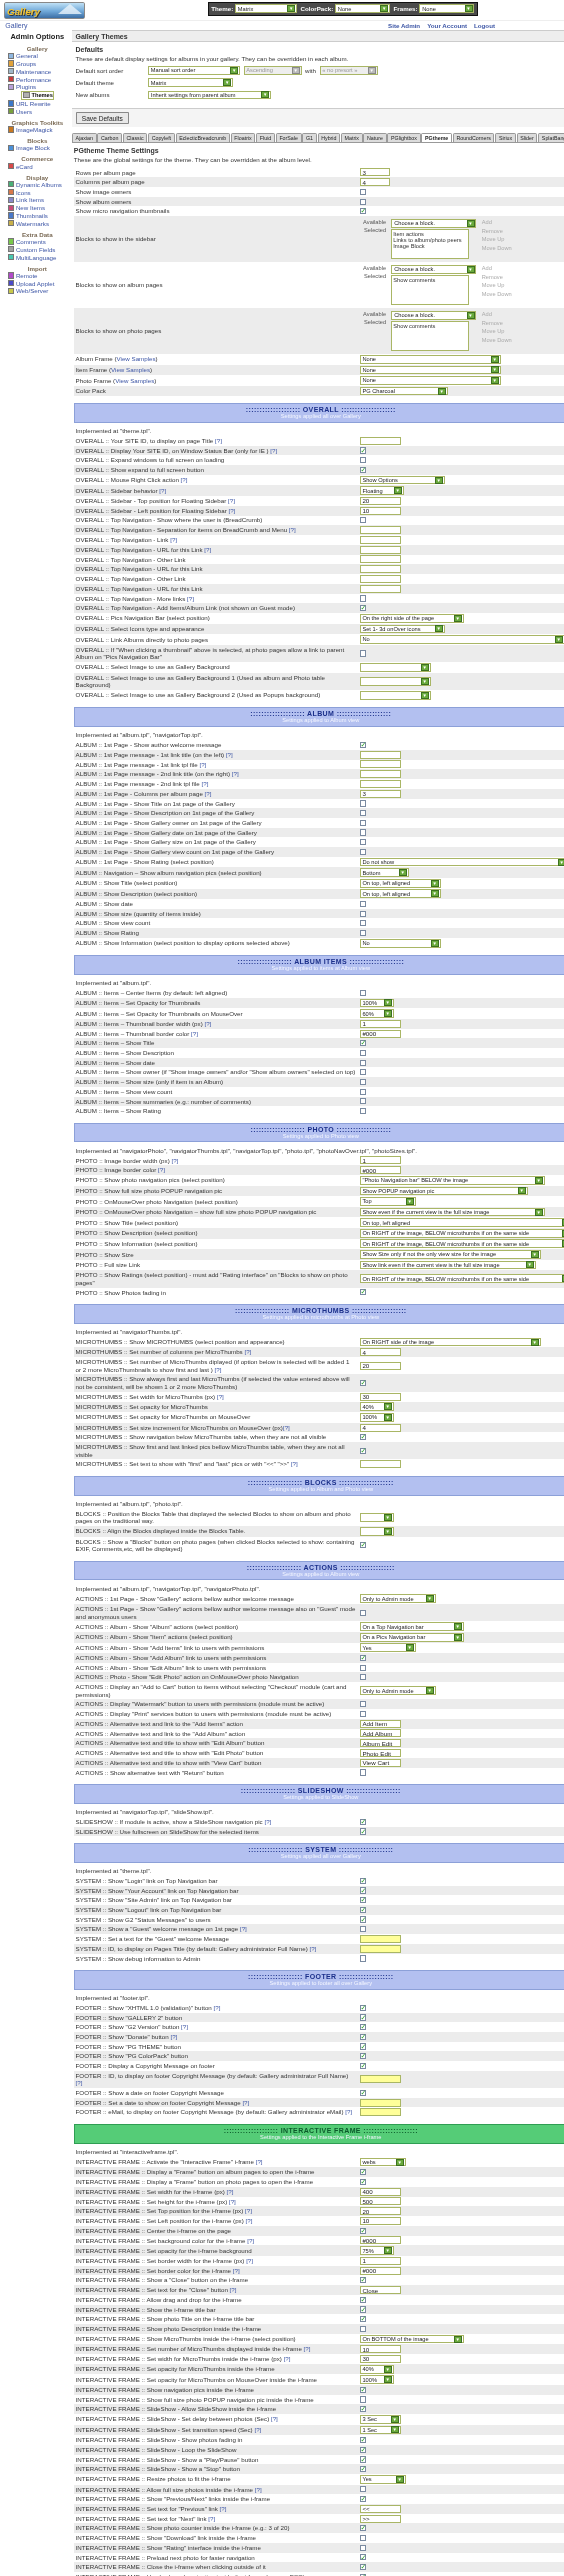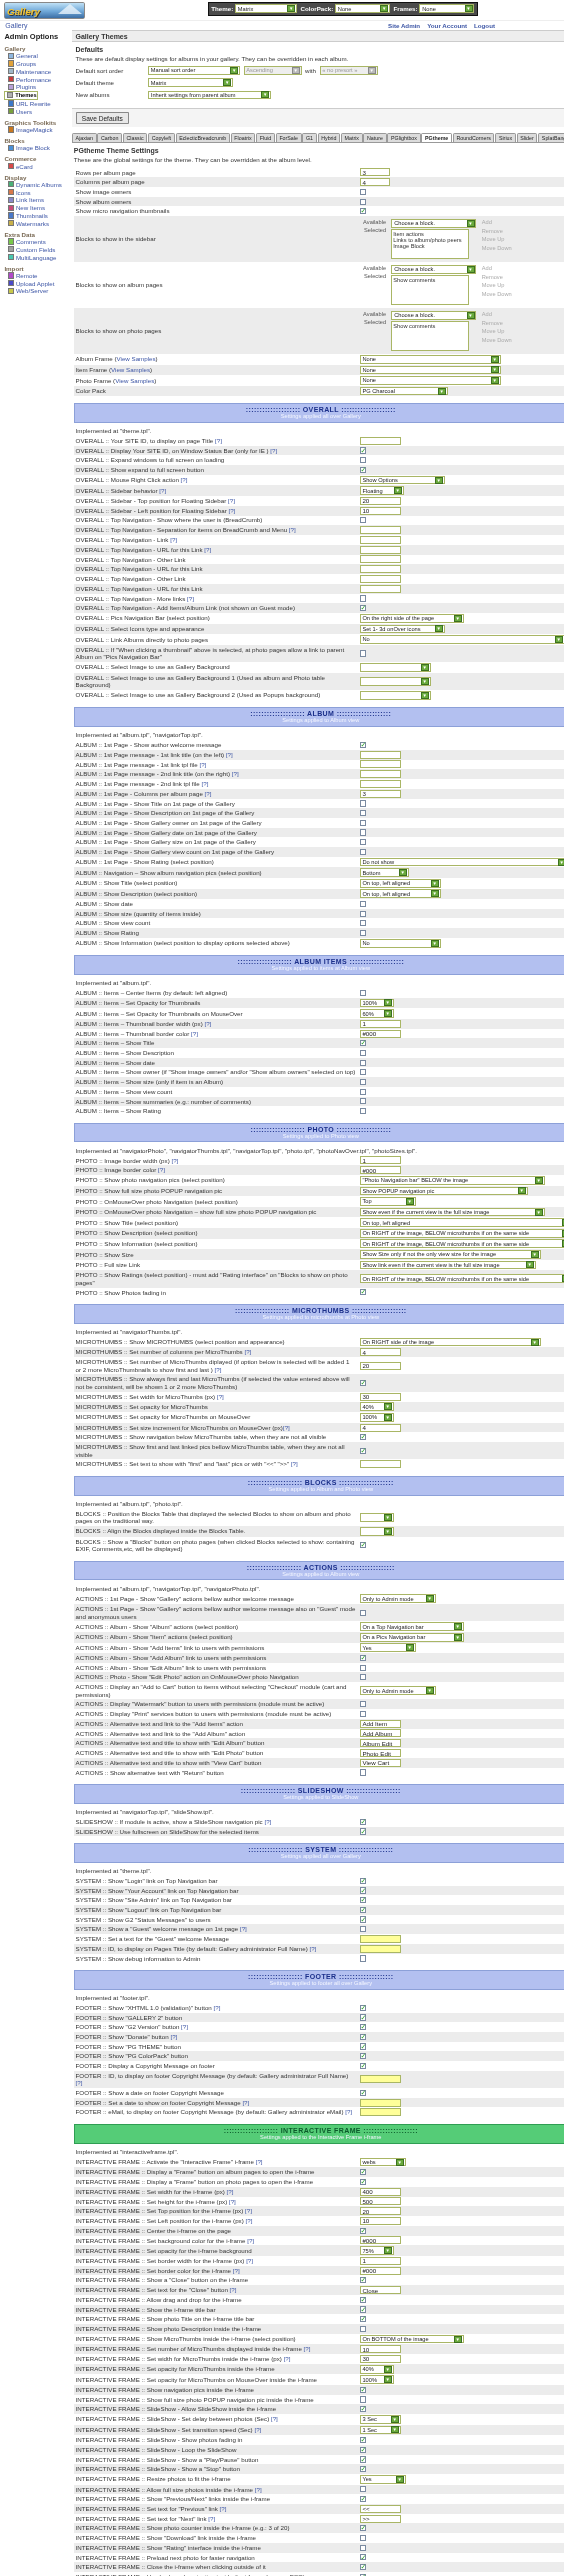--- a/index.html
+++ b/index.html
@@ -15,21 +15,21 @@
           border-left:12.3px solid transparent; border-right:12.3px solid transparent; border-bottom:10.6px solid #e8f2fa; opacity:.8; }
   .logo .txt { position:absolute; left:2.6px; top:3.5px; font-size:9.7px; font-weight:bold; font-style:italic;
           color:#f4c430; text-shadow:0.9px 0.9px 0 #333; }
   .switcher { position:absolute; right:86px; top:1.8px; height:14px; background:#4a4a4a; border:0.9px solid #111;
           display:flex; align-items:center; padding:0 2.6px; gap:3.5px; }
   .switcher .swl { color:#fff; font-weight:bold; font-size:6.2px; }
   .crumbrow { height:8.8px; padding:0.9px 5.3px; position:relative; }
   .toplinks { position:absolute; right:69px; top:0.9px; display:flex; gap:7px; font-size:6.2px; font-weight:bold; }
   
   .cols { display:flex; align-items:flex-start; }
-  .sidebar { width:72px; padding:2.6px 1.8px 8.8px 4.4px; flex:none; }
+  .sidebar { width:72px; padding:2.6px 1.8px 8.8px 4.4px; flex:none;text-align:center; }
   .sidebar h1 { font-size:7.5px; color:#222; margin-bottom:2.6px; }
   .sgroup { margin-top:3.5px; }
   .sgroup .gl { color:#7a6a55; font-weight:bold; font-size:6.2px; }
   .sitem { display:flex; align-items:center; gap:1.8px; padding:0.4px 0 0.4px 3.5px; font-size:6.2px; }
   .sitem .ic { width:6.2px; height:6.2px; flex:none; border:0.9px solid #777; display:inline-block; }
   .sitem.sel a { color:#000; font-weight:bold; }
   .main { flex:1; padding-right:1.8px; }
   .panelhdr { background:#eee; border:0.9px solid #ccc; border-left:none; font-weight:bold; font-size:7px; padding:1.8px 3.5px; }
   .defaults { padding:3.5px 5.3px 5.3px 3.5px; }
   .defaults h2 { font-size:7px; margin-bottom:2.6px; }

